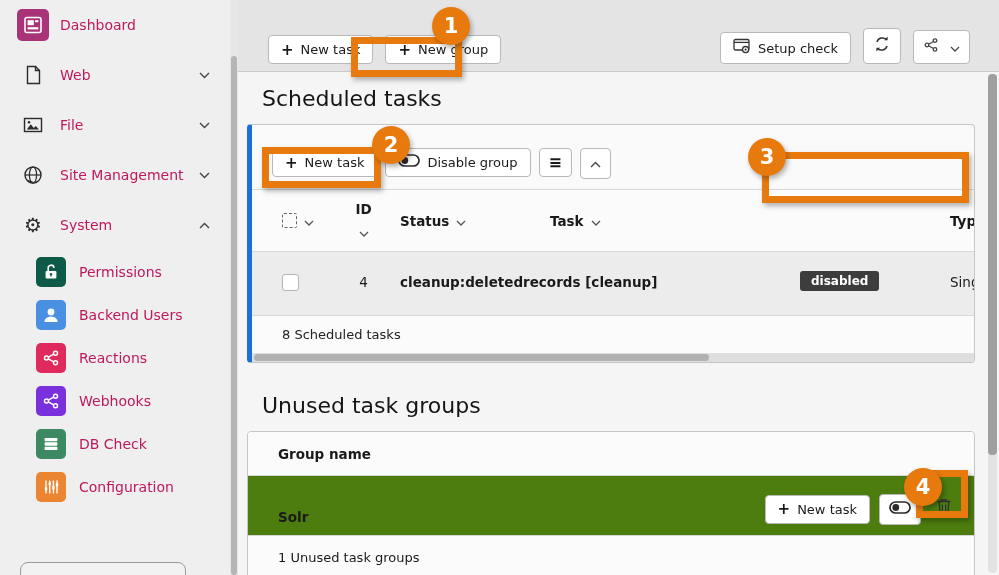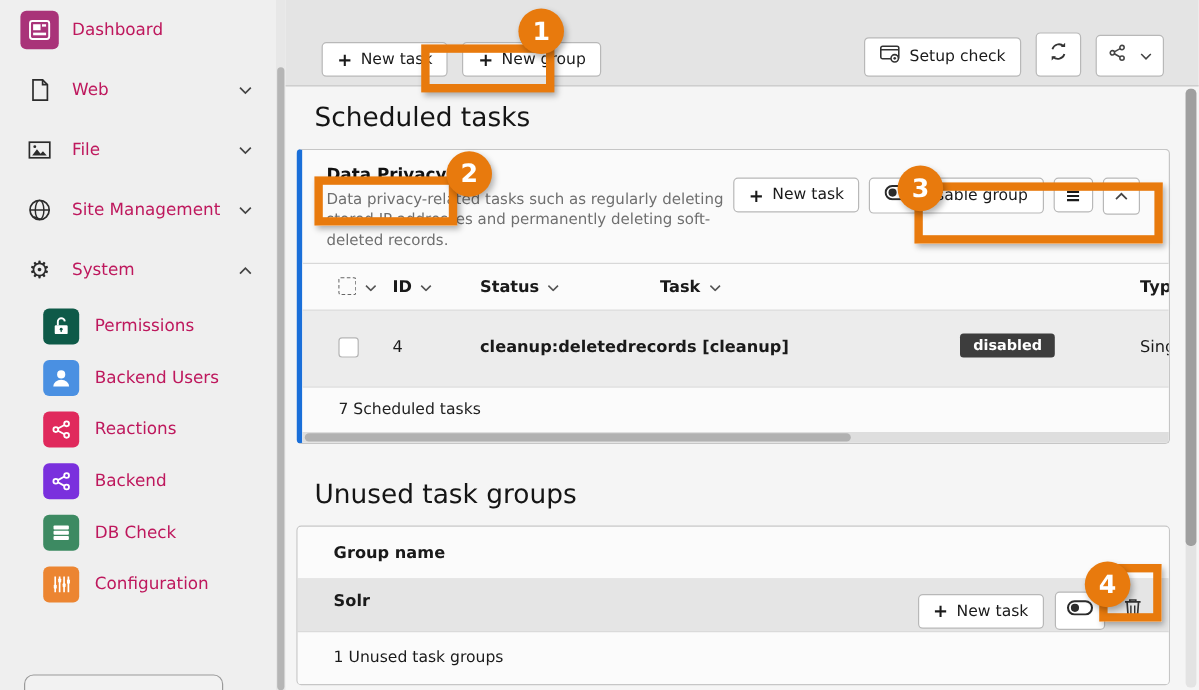--- a/index.html
+++ b/index.html
@@ -38,33 +38,33 @@
 
   .panel { width:728px; margin-left:9px; background:#fafafa; border:1px solid #c6c6c6; border-radius:4px; overflow:hidden; position:relative; }
   .panel-info { border-left:5px solid #1a6fd9; margin-bottom:30px; }
   .panel-header { display:flex; justify-content:space-between; padding:13px 24px 10px 20px; }
   .panel-title { font-size:14px; font-weight:bold; color:#111; margin-bottom:4px; }
   .panel-desc { font-size:12.5px; color:#6f6f6f; max-width:410px; line-height:1.35; }
   .panel-actions { display:flex; gap:8px; align-items:flex-start; padding-top:10px; }
 
   .t-head { display:flex; align-items:center; border-top:1px solid #d8d8d8; border-bottom:1px solid #d8d8d8; background:#fbfbfb; padding:11px 0 11px 30px; font-weight:bold; font-size:13.5px; }
   .t-cell { display:flex; align-items:center; gap:7px; flex:none; }
-  .c-sel { width:45px; } .c-id { width:73px; } .c-task { width:400px; } .c-status { width:150px; } .c-type { width:60px; }
+  .c-sel { width:45px; } .c-id { width:73px;flex-direction:column; } .c-task { width:400px; } .c-status { width:150px; } .c-type { width:60px; }
   .t-row { display:flex; align-items:flex-start; background:#ececec; padding:22px 0 24px 30px; font-size:13.5px; }
   .t-row .c-task { font-weight:bold; }
   .t-foot { background:#fbfbfb; border-top:1px solid #d8d8d8; padding:11px 0 11px 30px; font-size:13px; color:#222; }
   .h-scroll { height:9px; background:#dedede; position:relative; }
   .h-scroll .thumb { position:absolute; left:2px; top:1px; height:7px; width:63%; background:#b1b1b1; border-radius:4px; }
 
   .sel-all { width:15px; height:15px; border:1.5px dashed #666; border-radius:2px; background:transparent; }
   .row-check { width:17px; height:17px; border:1px solid #b5b5b5; border-radius:3px; background:#fff; }
   .status-badge { display:inline-block; background:#3d3d3d; color:#fff; font-weight:bold; font-size:12px; padding:3px 11px; border-radius:3px; margin-top:-3px; }
 
   .g-head { background:#fbfbfb; padding:14px 0 13px 30px; font-weight:bold; font-size:13.5px; border-bottom:1px solid #d8d8d8; }
-  .g-row { background:#e5e5e5; display:flex; align-items:flex-start; justify-content:space-between; padding:10px 16px 10px 30px; height:44px; border-bottom:1px solid #d8d8d8; }
+  .g-row { background:#4d7c0f; display:flex; align-items:flex-end; justify-content:space-between; padding:10px 16px 10px 30px; height:60px; border-bottom:1px solid #d8d8d8; }
   .g-name { font-weight:bold; font-size:13.5px; }
   .g-actions { display:flex; gap:9px; align-items:center; }
   .g-foot { background:#fbfbfb; padding:14px 0 14px 30px; font-size:13px; }
   .btn-plain { border:none; background:transparent; padding:5px 6px; }
 
   .page-scroll { position:absolute; right:2px; top:74px; width:9px; height:499px; background:#e3e3e3; border-radius:4px; }
   .page-scroll .thumb { position:absolute; left:0; top:0; width:9px; height:381px; background:#9f9f9f; border-radius:4px; }
 
   
   .ann-box { position:absolute; border:7px solid #e87a0d; box-shadow:2px 3px 5px rgba(0,0,0,.3); z-index:40; pointer-events:none; }
@@ -196,21 +196,21 @@
 
     <div class="sub-item">
       <span class="tile" style="background: rgb(122, 48, 221);">
         <svg width="18" height="18" viewBox="0 0 18 18">
             <circle cx="4.5" cy="9" r="2" fill="none" stroke="#fff" stroke-width="1.5"></circle>
             <circle cx="13.5" cy="4.2" r="2" fill="none" stroke="#fff" stroke-width="1.5"></circle>
             <circle cx="13.5" cy="13.8" r="2" fill="none" stroke="#fff" stroke-width="1.5"></circle>
             <path d="M6.3 8.1l5.4-3M6.3 9.9l5.4 3" stroke="#fff" stroke-width="1.5"></path>
           </svg>
       </span>
-      <span class="nav-label">Backend</span>
+      <span class="nav-label">Webhooks</span>
     </div>
 
     <div class="sub-item">
       <span class="tile" style="background: rgb(61, 138, 98);">
         <svg width="18" height="18" viewBox="0 0 18 18">
             <rect x="2.6" y="3" width="12.8" height="3.3" rx="0.8" fill="#fff"></rect>
             <rect x="2.6" y="7.35" width="12.8" height="3.3" rx="0.8" fill="#fff"></rect>
             <rect x="2.6" y="11.7" width="12.8" height="3.3" rx="0.8" fill="#fff"></rect>
           </svg>
       </span>
@@ -289,24 +289,20 @@
               </svg></span>
         </button>
       </div>
     </div>
 
     <div class="content">
       <h1>Scheduled tasks</h1>
 
       <section class="panel panel-info">
         <div class="panel-header">
-          <div class="panel-header-text">
-            <div class="panel-title">Data Privacy</div>
-            <div class="panel-desc">Data privacy-related tasks such as regularly deleting stored IP addresses and permanently deleting soft-deleted records.</div>
-          </div>
           <div class="panel-actions">
             <button class="btn">
               <span class="plus">+</span>
               <span>New task</span>
             </button>
             <button class="btn">
               <span><svg width="22" height="13" viewBox="0 0 22 13">
                     <rect x="1" y="1" width="20" height="11" rx="5.5" fill="none" stroke="#2b2b2b" stroke-width="1.7"></rect>
                     <circle cx="6.8" cy="6.5" r="3.4" fill="#2b2b2b"></circle>
                   </svg></span>
@@ -358,21 +354,21 @@
               <span class="row-check"></span>
             </div>
           <div class="t-cell c-id">4</div>
           <div class="t-cell c-task">cleanup:deletedrecords [cleanup]</div>
           <div class="t-cell c-status">
               <span class="status-badge">disabled</span>
             </div>
           <div class="t-cell c-type">Sing</div>
         </div>
 
-        <div class="t-foot">7 Scheduled tasks</div>
+        <div class="t-foot">8 Scheduled tasks</div>
         <div class="h-scroll">
             <div class="thumb"></div>
           </div>
       </section>
 
       <h1>Unused task groups</h1>
 
       <section class="panel">
         <div class="g-head">Group name</div>
         <div class="g-row">

